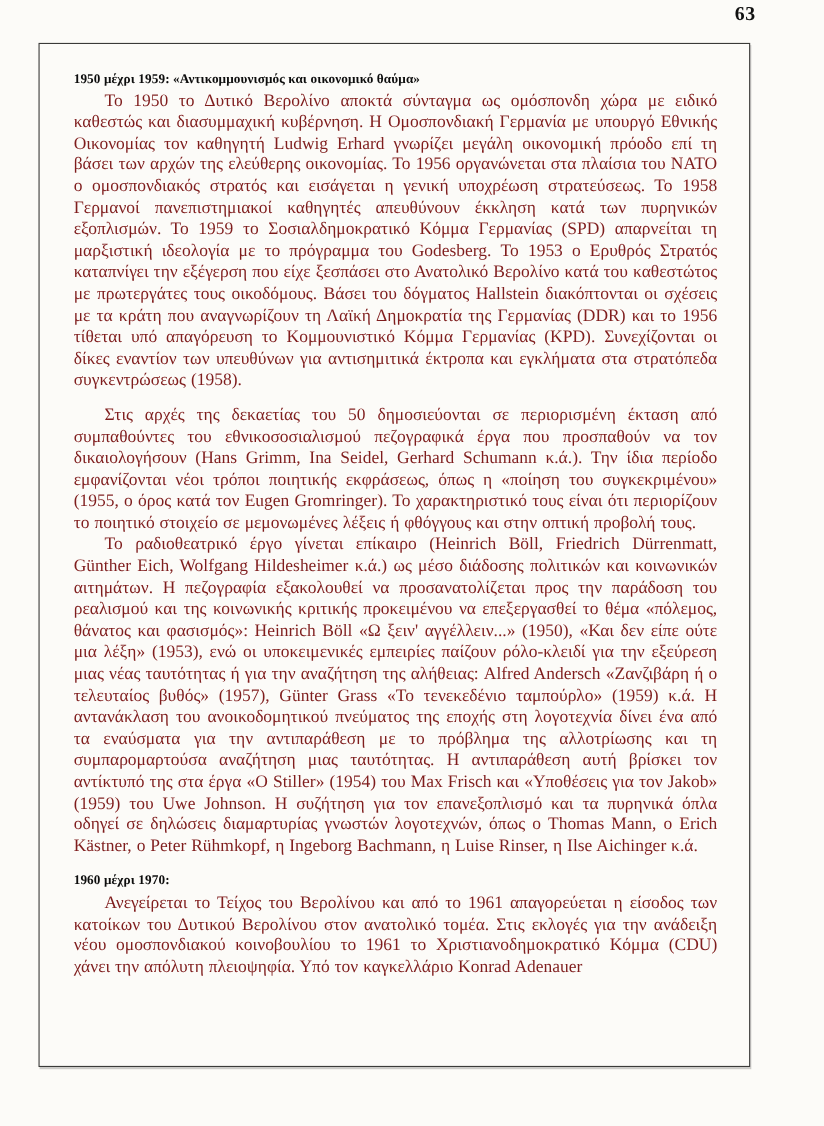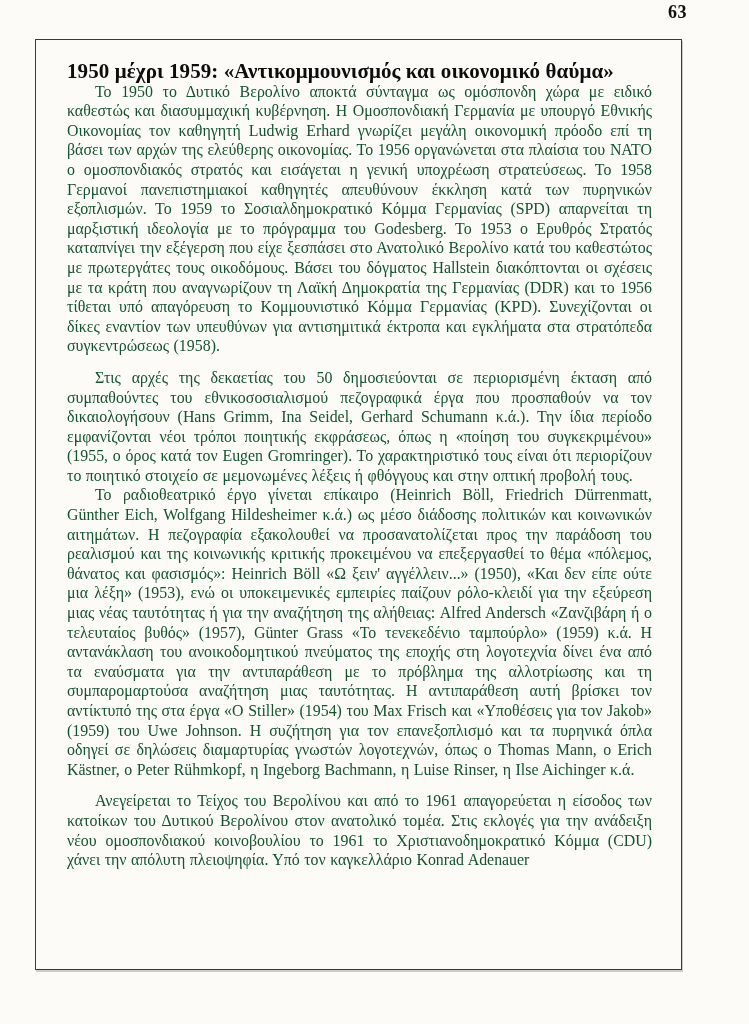--- a/index.html
+++ b/index.html
@@ -36,35 +36,35 @@
     border: 1.6px solid #3a3a38;
     box-shadow: 1px 2px 0 rgba(60,60,55,0.25);
     background: #fcfbf8;
     padding: 22px 29px 20px 31px;
     overflow: hidden;
   }
   .section { margin: 0; }
   .section + .section { margin-top: 12px; }
   .section-heading {
     margin: 0;
-    font-size: 21px;
+    font-size: 12px;
     font-weight: 700;
     line-height: 19.6px;
     letter-spacing: 0.1px;
     color: #0d0d0d;
     font-family: Liberation Serif, serif;
   }
   .paragraph {
     margin: 0;
     font-size: 15.9px;
     line-height: 19.6px;
     text-align: justify;
     text-indent: 28px;
     word-spacing: 0.5px;
-    color: #14532d;
+    color: #7f1d1d;
   }
 </style>
 </head>
 <body>
 
 <div class="page">
 
   <div class="page-number">63</div>
 
   <div class="content-box">
@@ -73,17 +73,18 @@
       <h2 class="section-heading">1950 μέχρι 1959: «Αντικομμουνισμός και οικονομικό θαύμα»</h2>
       <p class="paragraph">Το 1950 το Δυτικό Βερολίνο αποκτά σύνταγμα ως ομόσπονδη χώρα με ειδικό καθεστώς και διασυμμαχική κυβέρνηση. Η Ομοσπονδιακή Γερμανία με υπουργό Εθνικής Οικονομίας τον καθηγητή Ludwig Erhard γνωρίζει μεγάλη οικονομική πρόοδο επί τη βάσει των αρχών της ελεύθερης οικονομίας. Το 1956 οργανώνεται στα πλαίσια του ΝΑΤΟ ο ομοσπονδιακός στρατός και εισάγεται η γενική υποχρέωση στρατεύσεως. Το 1958 Γερμανοί πανεπιστημιακοί καθηγητές απευθύνουν έκκληση κατά των πυρηνικών εξοπλισμών. Το 1959 το Σοσιαλδημοκρατικό Κόμμα Γερμανίας (SPD) απαρνείται τη μαρξιστική ιδεολογία με το πρόγραμμα του Godesberg. Το 1953 ο Ερυθρός Στρατός καταπνίγει την εξέγερση που είχε ξεσπάσει στο Ανατολικό Βερολίνο κατά του καθεστώτος με πρωτεργάτες τους οικοδόμους. Βάσει του δόγματος Hallstein διακόπτονται οι σχέσεις με τα κράτη που αναγνωρίζουν τη Λαϊκή Δημοκρατία της Γερμανίας (DDR) και το 1956 τίθεται υπό απαγόρευση το Κομμουνιστικό Κόμμα Γερμανίας (KPD). Συνεχίζονται οι δίκες εναντίον των υπευθύνων για αντισημιτικά έκτροπα και εγκλήματα στα στρατόπεδα συγκεντρώσεως (1958).</p>
     </div>
 
     <div class="section">
       <p class="paragraph">Στις αρχές της δεκαετίας του 50 δημοσιεύονται σε περιορισμένη έκταση από συμπαθούντες του εθνικοσοσιαλισμού πεζογραφικά έργα που προσπαθούν να τον δικαιολογήσουν (Hans Grimm, Ina Seidel, Gerhard Schumann κ.ά.). Την ίδια περίοδο εμφανίζονται νέοι τρόποι ποιητικής εκφράσεως, όπως η «ποίηση του συγκεκριμένου» (1955, ο όρος κατά τον Eugen Gromringer). Το χαρακτηριστικό τους είναι ότι περιορίζουν το ποιητικό στοιχείο σε μεμονωμένες λέξεις ή φθόγγους και στην οπτική προβολή τους.</p>
       <p class="paragraph">Το ραδιοθεατρικό έργο γίνεται επίκαιρο (Heinrich Böll, Friedrich Dürrenmatt, Günther Eich, Wolfgang Hildesheimer κ.ά.) ως μέσο διάδοσης πολιτικών και κοινωνικών αιτημάτων. Η πεζογραφία εξακολουθεί να προσανατολίζεται προς την παράδοση του ρεαλισμού και της κοινωνικής κριτικής προκειμένου να επεξεργασθεί το θέμα «πόλεμος, θάνατος και φασισμός»: Heinrich Böll «Ω ξειν' αγγέλλειν...» (1950), «Και δεν είπε ούτε μια λέξη» (1953), ενώ οι υποκειμενικές εμπειρίες παίζουν ρόλο-κλειδί για την εξεύρεση μιας νέας ταυτότητας ή για την αναζήτηση της αλήθειας: Alfred Andersch «Ζανζιβάρη ή ο τελευταίος βυθός» (1957), Günter Grass «Το τενεκεδένιο ταμπούρλο» (1959) κ.ά. Η αντανάκλαση του ανοικοδομητικού πνεύματος της εποχής στη λογοτεχνία δίνει ένα από τα εναύσματα για την αντιπαράθεση με το πρόβλημα της αλλοτρίωσης και τη συμπαρομαρτούσα αναζήτηση μιας ταυτότητας. Η αντιπαράθεση αυτή βρίσκει τον αντίκτυπό της στα έργα «Ο Stiller» (1954) του Max Frisch και «Υποθέσεις για τον Jakob» (1959) του Uwe Johnson. Η συζήτηση για τον επανεξοπλισμό και τα πυρηνικά όπλα οδηγεί σε δηλώσεις διαμαρτυρίας γνωστών λογοτεχνών, όπως ο Thomas Mann, ο Erich Kästner, ο Peter Rühmkopf, η Ingeborg Bachmann, η Luise Rinser, η Ilse Aichinger κ.ά.</p>
     </div>
 
     <div class="section">
+      <h2 class="section-heading">1960 μέχρι 1970:</h2>
       <p class="paragraph">Ανεγείρεται το Τείχος του Βερολίνου και από το 1961 απαγορεύεται η είσοδος των κατοίκων του Δυτικού Βερολίνου στον ανατολικό τομέα. Στις εκλογές για την ανάδειξη νέου ομοσπονδιακού κοινοβουλίου το 1961 το Χριστιανοδημοκρατικό Κόμμα (CDU) χάνει την απόλυτη πλειοψηφία. Υπό τον καγκελλάριο Konrad Adenauer</p>
     </div>
 
   </div>
 </div>
 
 </body></html>

